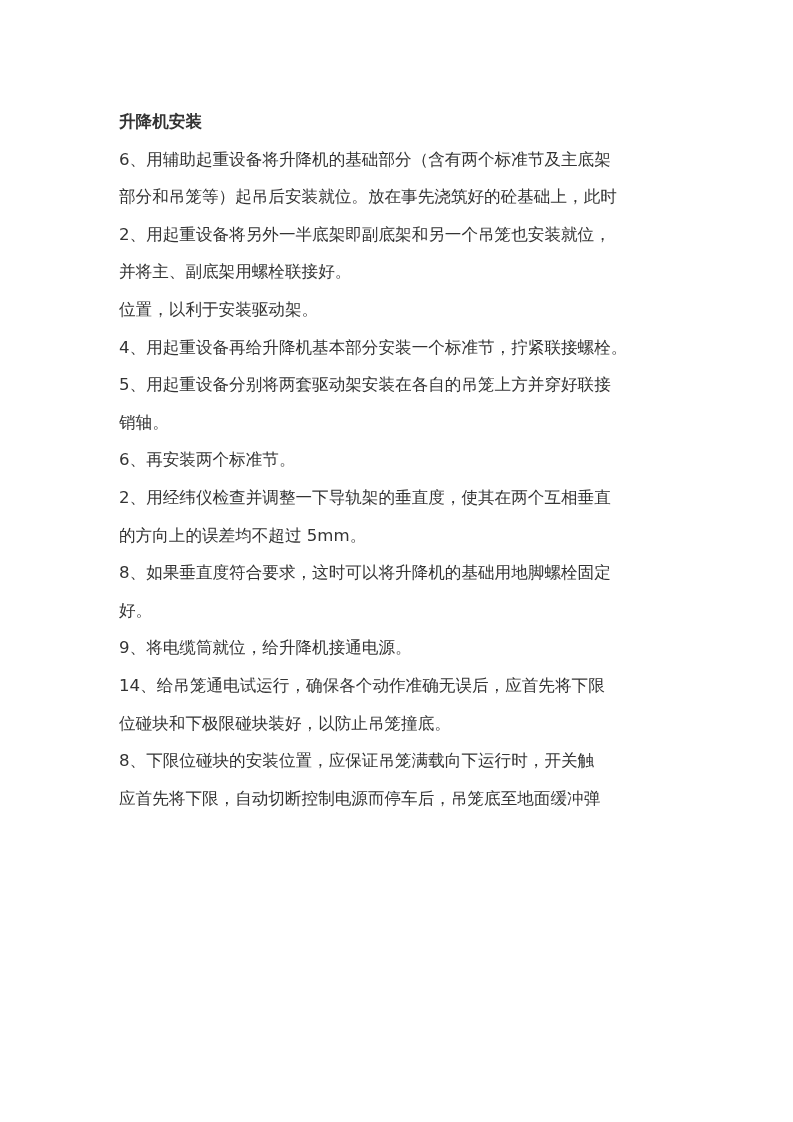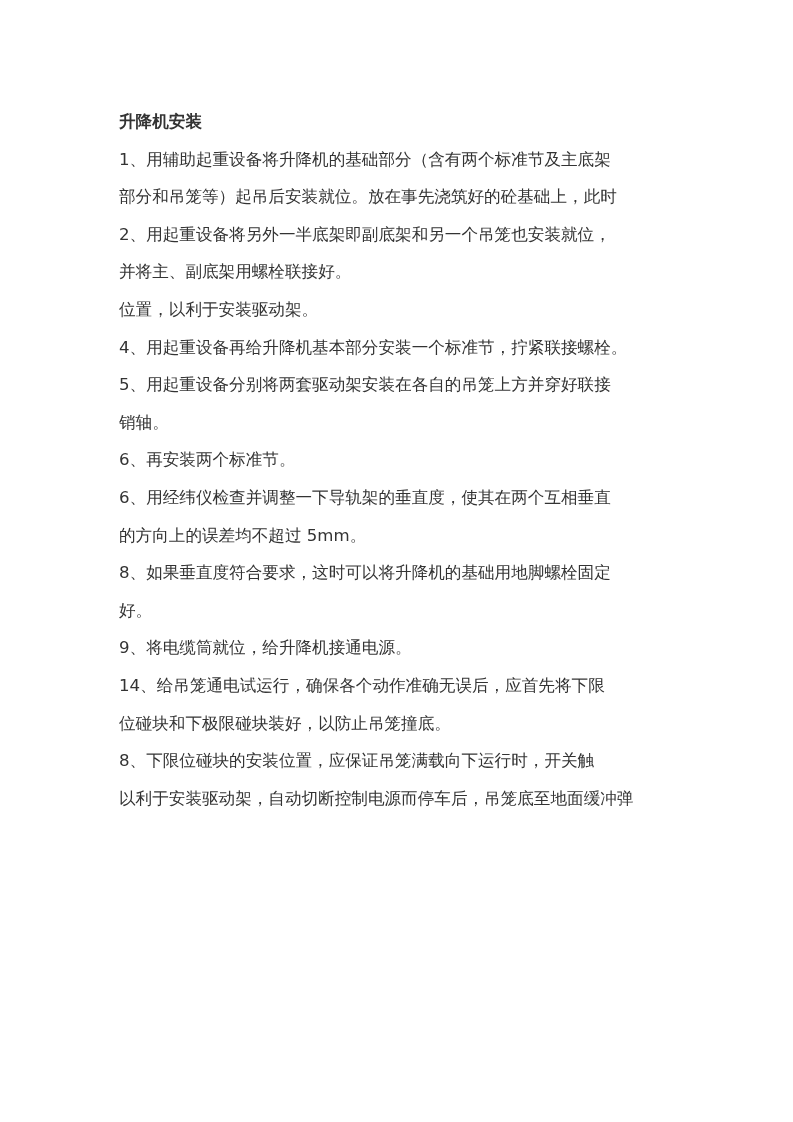--- a/index.html
+++ b/index.html
@@ -33,21 +33,21 @@
       font-weight: bold;
     }
   </style>
 </head>
 <body>
 
 <div class="page">
   <div class="line title">升降机安装</div>
 
   <div>
-    <div class="line">1、用辅助起重设备将升降机的基础部分（含有两个标准节及主底架</div>
+    <div class="line">6、用辅助起重设备将升降机的基础部分（含有两个标准节及主底架</div>
     <div class="line">部分和吊笼等）起吊后安装就位。放在事先浇筑好的砼基础上，此时</div>
   </div>
 
   <div>
     <div class="line">2、用起重设备将另外一半底架即副底架和另一个吊笼也安装就位，</div>
     <div class="line">并将主、副底架用螺栓联接好。</div>
   </div>
 
   <div>
     <div class="line">位置，以利于安装驱动架。</div>
@@ -60,35 +60,35 @@
   <div>
     <div class="line">5、用起重设备分别将两套驱动架安装在各自的吊笼上方并穿好联接</div>
     <div class="line">销轴。</div>
   </div>
 
   <div>
     <div class="line">6、再安装两个标准节。</div>
   </div>
 
   <div>
-    <div class="line">6、用经纬仪检查并调整一下导轨架的垂直度，使其在两个互相垂直</div>
+    <div class="line">2、用经纬仪检查并调整一下导轨架的垂直度，使其在两个互相垂直</div>
     <div class="line">的方向上的误差均不超过 5mm。</div>
   </div>
 
   <div>
     <div class="line">8、如果垂直度符合要求，这时可以将升降机的基础用地脚螺栓固定</div>
     <div class="line">好。</div>
   </div>
 
   <div>
     <div class="line">9、将电缆筒就位，给升降机接通电源。</div>
   </div>
 
   <div>
     <div class="line">14、给吊笼通电试运行，确保各个动作准确无误后，应首先将下限</div>
     <div class="line">位碰块和下极限碰块装好，以防止吊笼撞底。</div>
   </div>
 
   <div>
     <div class="line">8、下限位碰块的安装位置，应保证吊笼满载向下运行时，开关触</div>
-    <div class="line">以利于安装驱动架，自动切断控制电源而停车后，吊笼底至地面缓冲弹</div>
+    <div class="line">应首先将下限，自动切断控制电源而停车后，吊笼底至地面缓冲弹</div>
   </div>
 </div>
 
 </body></html>

